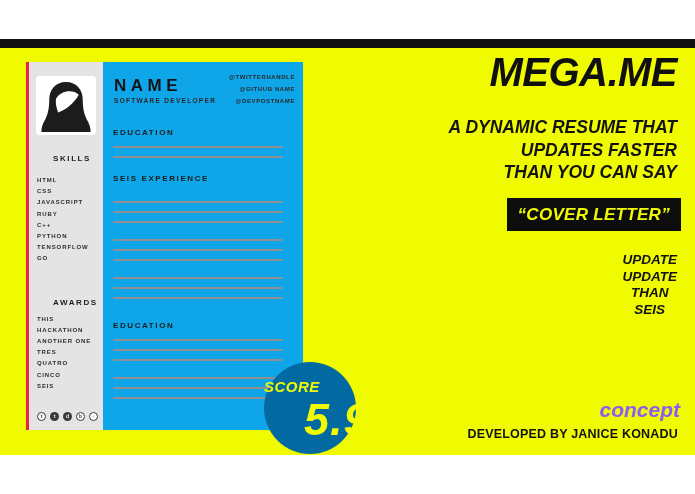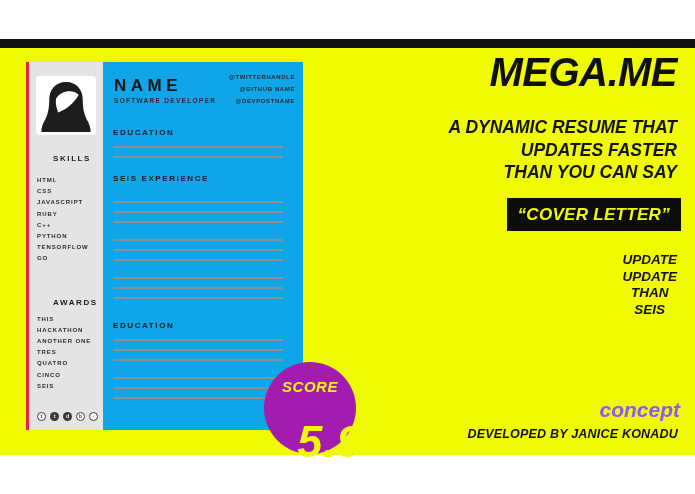--- a/index.html
+++ b/index.html
@@ -44,35 +44,35 @@
   .section.s0{top:66px;}
   .section.s1{top:112px;}
   .section.s2{top:259px;}
   .section-title{font-size:8px;font-weight:800;letter-spacing:1.6px;line-height:10px;color:#1c1c1c;}
   .line-group{display:flow-root;}
   .line-group + .line-group{margin-top:8px;}
   .section.s1 .line-group.g0{margin-top:9px;}
   .ph-line{height:2px;background:var(--line-gray);margin-top:8px;border-radius:1px;}
 
   
-  .badge{position:absolute;left:264px;top:314px;width:92px;height:92px;border-radius:50%;background:#a21caf;
-         display:flex;flex-direction:column;align-items:center;justify-content:flex-start;padding-top:17px;z-index:5;gap:22px;}
+  .badge{position:absolute;left:264px;top:314px;width:92px;height:92px;border-radius:50%;background:#0369a1;
+         display:flex;flex-direction:column;justify-content:flex-start;padding-top:17px;z-index:5;}
   .badge-label{color:var(--badge-yellow);font-size:15px;font-weight:800;font-style:italic;letter-spacing:0.5px;line-height:1;}
   .badge-value{color:var(--badge-yellow);font-size:45px;font-weight:800;font-style:italic;line-height:1;margin-top:3px;letter-spacing:1px;margin-left:40px;}
 
   
   .brand{position:absolute;top:2px;right:18px;font-size:40px;font-weight:800;font-style:italic;color:#101010;letter-spacing:-0.5px;}
   .tagline{position:absolute;top:68px;right:18px;text-align:right;}
   .tagline div{font-size:17.5px;font-weight:800;font-style:italic;line-height:22.5px;color:#131313;}
   .cover{position:absolute;top:150px;right:14px;height:33px;background:#0d0d0d;display:flex;align-items:center;padding:0 11px;}
   .cover span{color:var(--yellow);font-size:17px;font-weight:700;font-style:italic;letter-spacing:0.3px;}
   .menu{position:absolute;top:204px;right:18px;text-align:center;}
   .menu .menu-item{display:block;font-size:13.5px;font-weight:800;font-style:italic;line-height:16.5px;color:#131313;cursor:pointer;text-decoration:none;}
   .concept{position:absolute;top:350px;right:15px;font-size:21px;font-weight:800;font-style:italic;color:#8b5cf6;}
-  .credit{position:absolute;top:379px;right:17px;font-size:12.5px;font-weight:800;font-style:italic;letter-spacing:0.2px;color:#131313;}
+  .credit{position:absolute;top:379px;right:17px;font-size:12.5px;font-weight:800;letter-spacing:0.2px;color:#131313;}
 </style>
 </head>
 <body>
 
 <div class="canvas">
   <div class="topbar"></div>
 
   <div class="stage">
 
     <div class="card">

